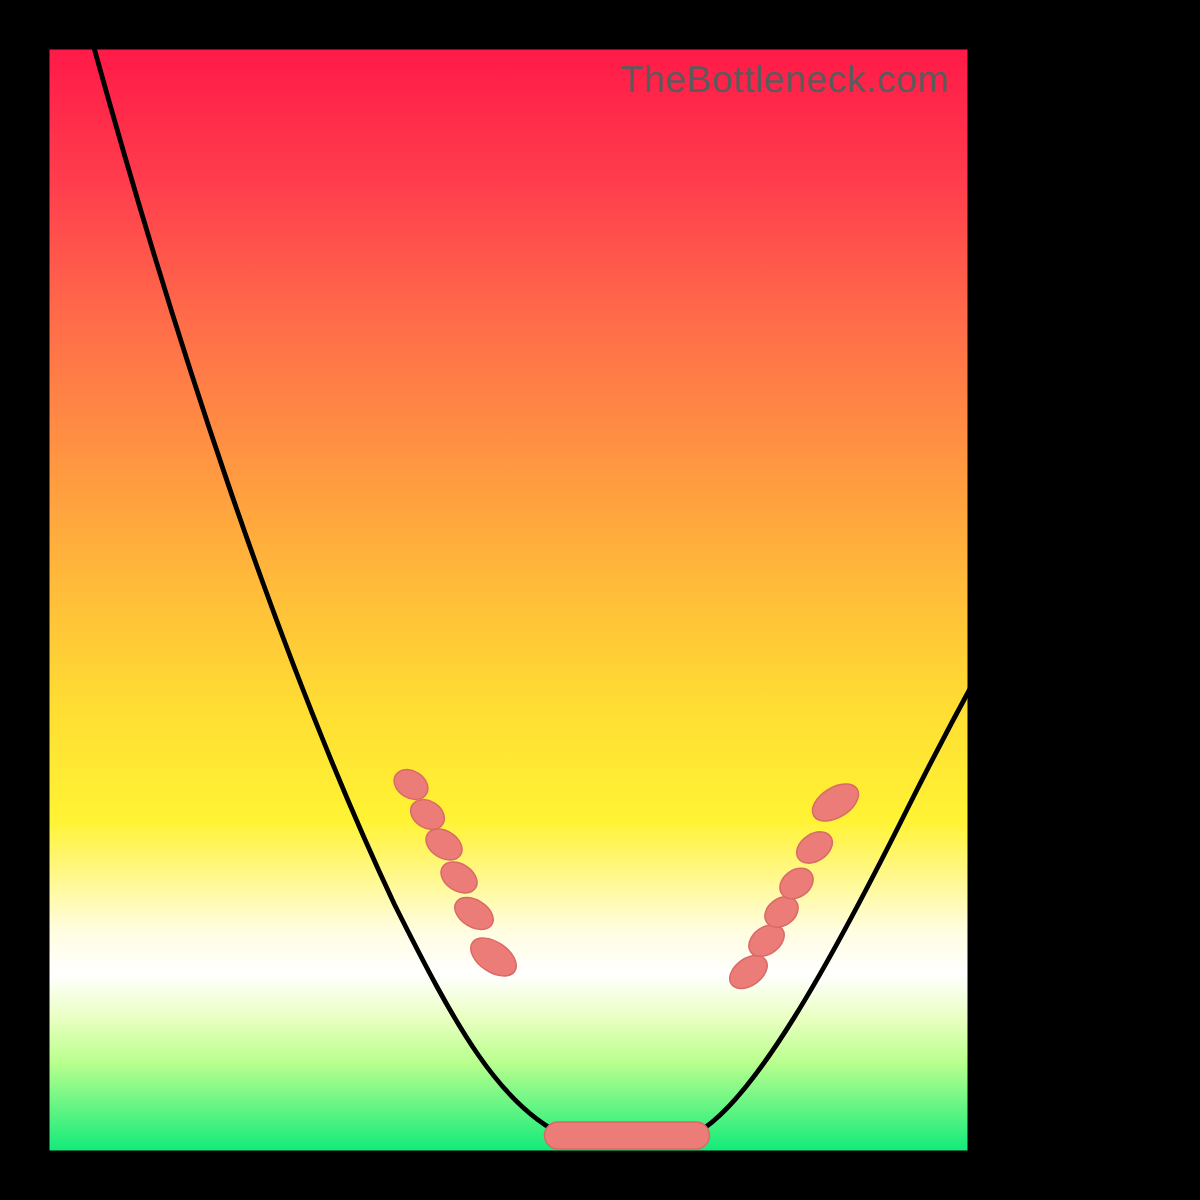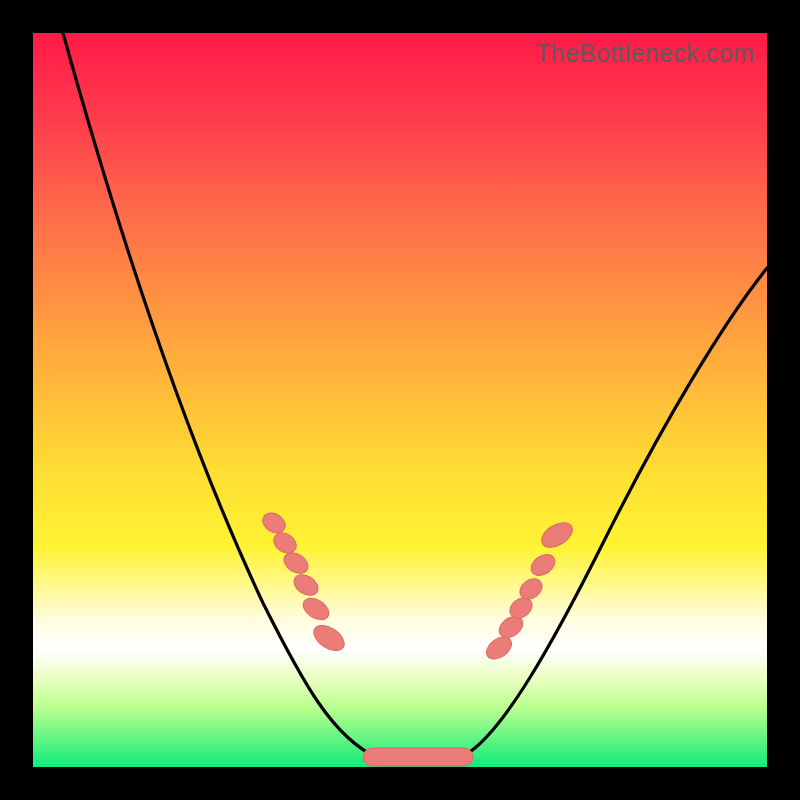--- a/index.html
+++ b/index.html
@@ -8,21 +8,21 @@
     width: 800px;
     height: 800px;
     background: #000;
     overflow: hidden;
     font-family: Arial, Helvetica, sans-serif;
   }
   .frame {
     position: absolute;
     left: 33px;
     top: 33px;
-    width: 734px;
+    width: 612px;
     height: 734px;
     background: linear-gradient(to bottom,
       #ff1a48 0%,
       #ff3d4d 12%,
       #ff6a4a 24%,
       #ff9142 36%,
       #ffb93a 48%,
       #ffde33 60%,
       #fff334 70%,
       #fffde0 80%,

